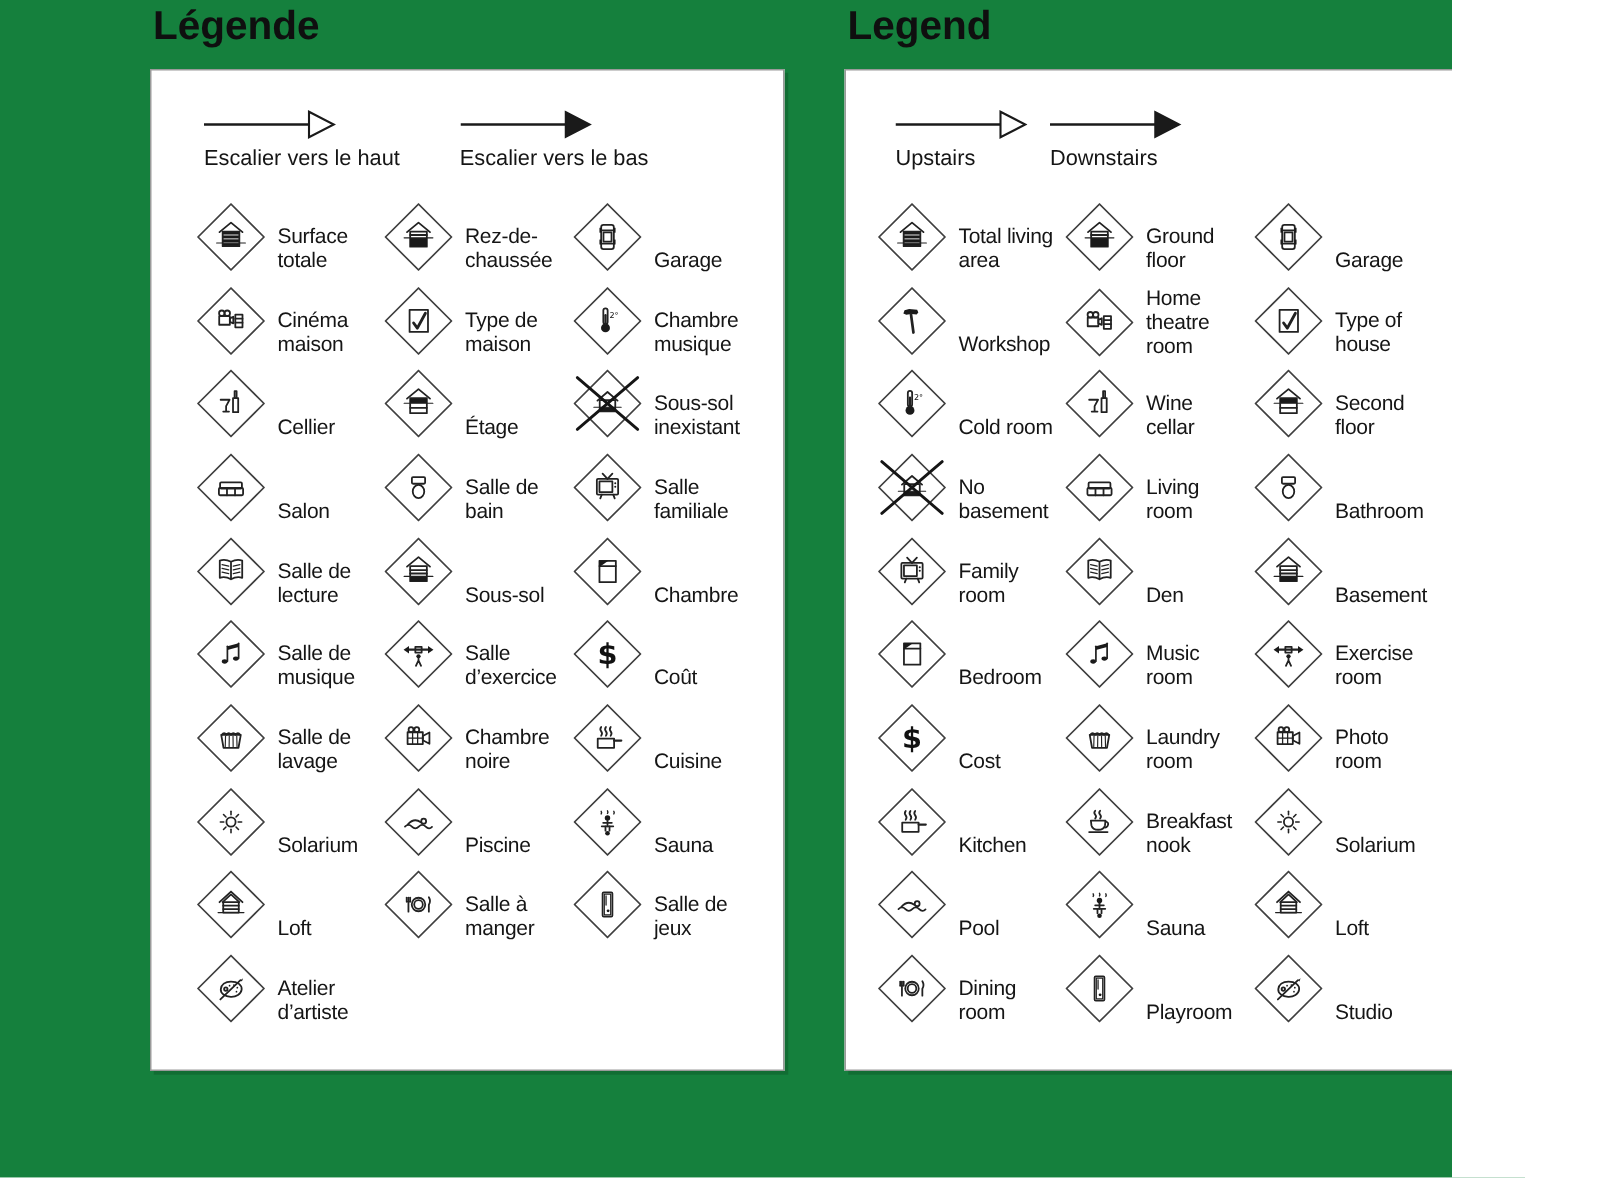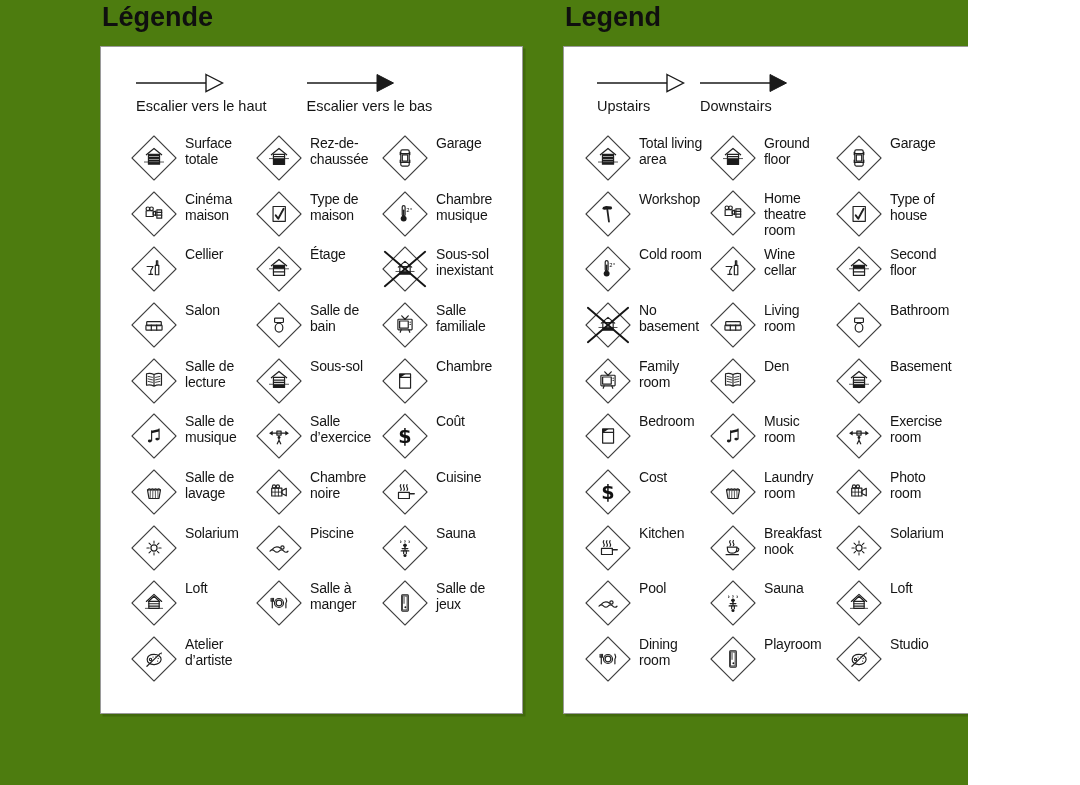--- a/index.html
+++ b/index.html
@@ -1,35 +1,35 @@
 <!DOCTYPE html>
 <html><head>
 <meta charset="utf-8">
 <style>
   html,body{margin:0;padding:0;background:#fff;}
-  .canvas{position:relative;width:968px;height:785px;background:#4d7c0f;overflow:hidden;
+  .canvas{position:relative;width:968px;height:785px;background:#15803d;overflow:hidden;
           font-family:"Liberation Sans",sans-serif;color:#1a1a1a;}
   .panel-title{position:absolute;top:2px;margin:0;font-size:27px;font-weight:700;
                letter-spacing:0px;color:#0f0f0f;}
   .panel{position:absolute;top:46px;width:421px;height:666px;background:#fff;
          border:1px solid #9a9a9a;box-shadow:2.5px 2.5px 0 rgba(0,0,0,0.15);}
   .arrows{display:flex;align-items:flex-start;}
   .arrows-fr{padding:26px 0 0 35px;gap:40px;}
   .arrows-en{padding:26px 14px 0 33px;gap:15px;}
   .arrow-group{display:flex;flex-direction:column;justify-content:space-between;}
   .arrow-svg{width:88px;height:20px;display:block;}
   .arrow-svg line{stroke:#1a1a1a;stroke-width:1.7;}
   .arrow-head-outline{fill:#fff;stroke:#1a1a1a;stroke-width:1.4;}
   .arrow-head-filled{fill:#1a1a1a;stroke:#1a1a1a;stroke-width:1;}
   .arrow-label{margin-top:5px;font-size:14.5px;white-space:nowrap;color:#151515;}
   .grid{position:absolute;display:grid;grid-template-columns:125px 126px auto;
         grid-auto-rows:55.7px;align-items:center;top:83px;}
   .grid-fr{left:30px;}
   .grid-en{left:21px;}
-  .cell{display:flex;align-items:flex-start;gap:8px;}
+  .cell{display:flex;align-items:flex-end;gap:8px;}
   .dicon{width:46px;height:46px;flex:0 0 46px;display:block;
          fill:none;stroke:#222;stroke-width:1.25;stroke-linecap:round;stroke-linejoin:round;}
   .dicon .dia{fill:#fff;stroke:#3f3f3f;stroke-width:1.15;}
   .dicon .xline{stroke:#151515;stroke-width:2;}
   .label{width:66px;font-size:14px;line-height:16px;color:#151515;letter-spacing:-0.2px;}
   .logo{position:absolute;left:975px;top:720px;width:100px;}
   .logo-mark{width:34px;height:27px;display:block;margin-left:36px;}
   .logo-text{line-height:17px;white-space:nowrap;margin-left:28px;}
   .logo-plan{font-weight:700;font-size:17px;color:#000;letter-spacing:-0.4px;}
   .logo-image{font-style:italic;font-weight:700;font-size:18px;

